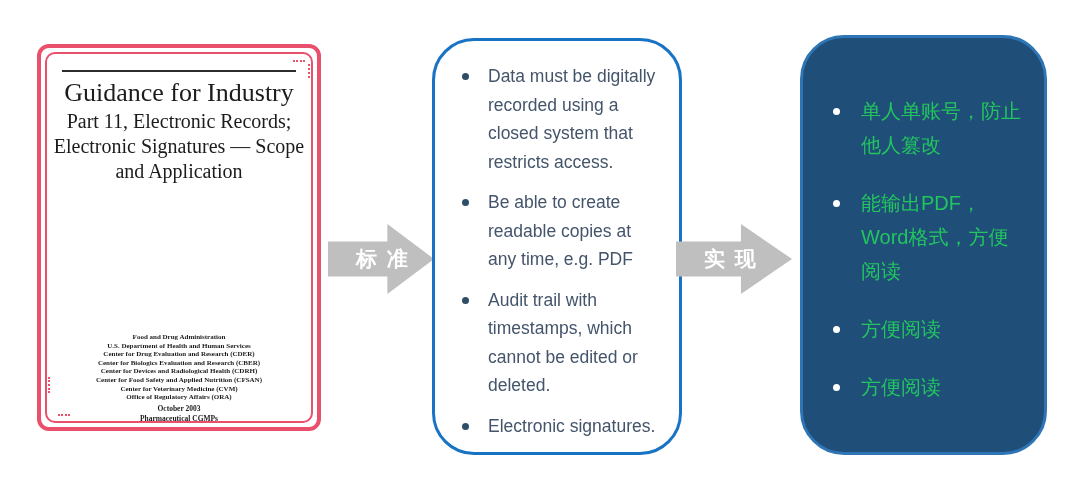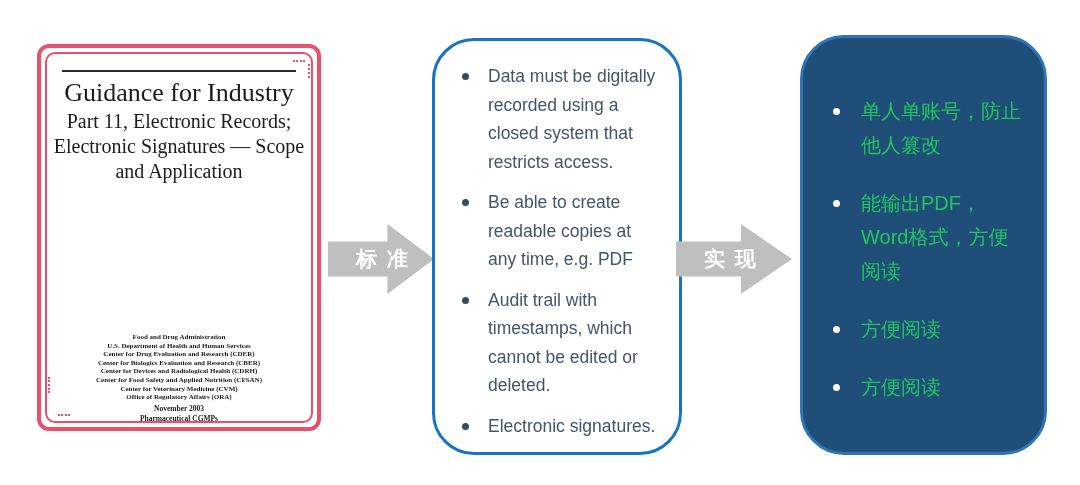--- a/index.html
+++ b/index.html
@@ -106,21 +106,21 @@
         <div>Food and Drug Administration</div>
         <div>U.S. Department of Health and Human Services</div>
         <div>Center for Drug Evaluation and Research (CDER)</div>
         <div>Center for Biologics Evaluation and Research (CBER)</div>
         <div>Center for Devices and Radiological Health (CDRH)</div>
         <div>Center for Food Safety and Applied Nutrition (CFSAN)</div>
         <div>Center for Veterinary Medicine (CVM)</div>
         <div>Office of Regulatory Affairs (ORA)</div>
       </div>
       <div class="doc-date">
-        <div>November 2003</div>
+        <div>October 2003</div>
         <div>Pharmaceutical CGMPs</div>
       </div>
     </div>
   </div>
 
   <div class="arrow arrow-1">
     <span class="arrow-label">标 准</span>
   </div>
 
   <div class="box-standards">

